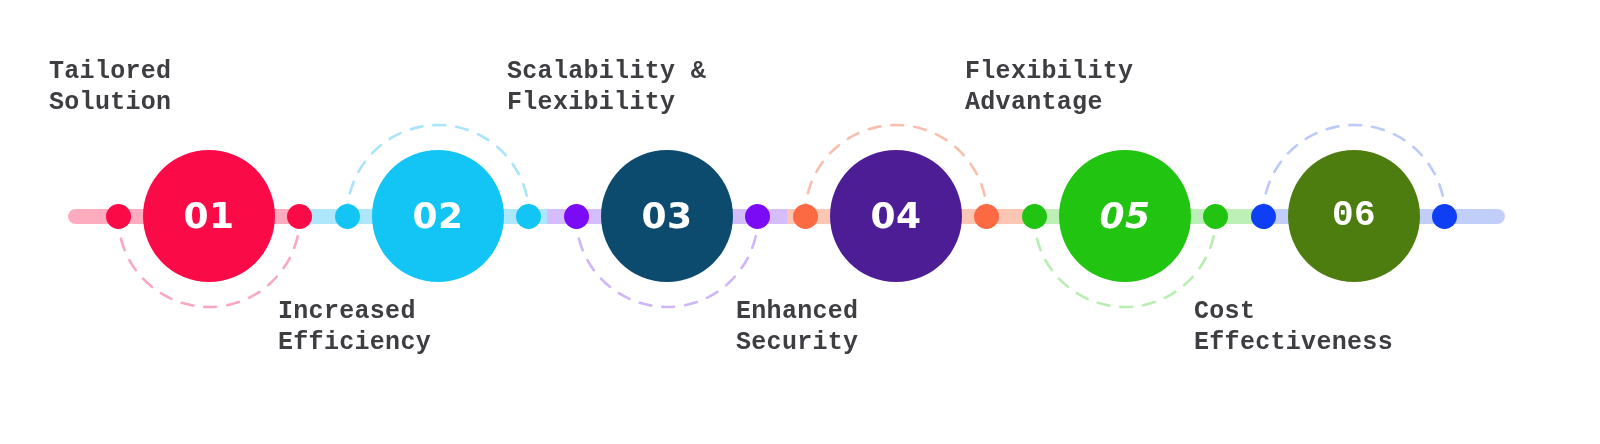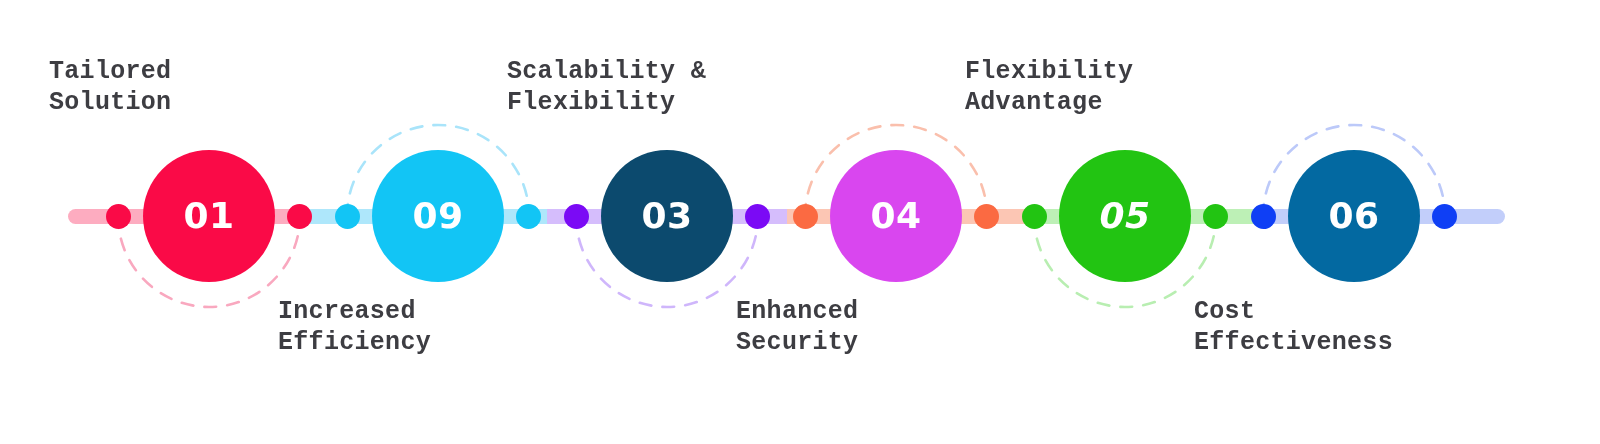--- a/index.html
+++ b/index.html
@@ -122,47 +122,47 @@
       <div class="step" style="left: 209px;">
         <div class="dot left" style="background: rgb(250, 10, 71);"></div>
         <div class="dot right" style="background: rgb(250, 10, 71);"></div>
         <div class="node" style="background: rgb(250, 10, 71); text-align: right;">01</div>
         <div class="caption above">Tailored
 Solution</div>
       </div>
       <div class="step" style="left: 438px;">
         <div class="dot left" style="background: rgb(18, 197, 245);"></div>
         <div class="dot right" style="background: rgb(18, 197, 245);"></div>
-        <div class="node" style="background: rgb(18, 197, 245);">09</div>
+        <div class="node" style="background: rgb(18, 197, 245);">02</div>
         <div class="caption below">Increased
 Efficiency</div>
       </div>
       <div class="step" style="left: 667px;">
         <div class="dot left" style="background: rgb(123, 10, 245);"></div>
         <div class="dot right" style="background: rgb(123, 10, 245);"></div>
         <div class="node" style="background: #0c4a6e;">03</div>
         <div class="caption above">Scalability &amp;
 Flexibility</div>
       </div>
       <div class="step" style="left: 896px;">
         <div class="dot left" style="background: rgb(251, 106, 66);"></div>
         <div class="dot right" style="background: rgb(251, 106, 66);"></div>
-        <div class="node" style="background: #d946ef;">04</div>
+        <div class="node" style="background: #4c1d95;">04</div>
         <div class="caption below">Enhanced
 Security</div>
       </div>
       <div class="step" style="left: 1125px;">
         <div class="dot left" style="background: rgb(34, 196, 18);"></div>
         <div class="dot right" style="background: rgb(34, 196, 18);"></div>
         <div class="node" style="background: rgb(34, 196, 18); font-style: italic;">05</div>
         <div class="caption above">Flexibility
 Advantage</div>
       </div>
       <div class="step" style="left: 1354px;">
         <div class="dot left" style="background: rgb(15, 63, 245);"></div>
         <div class="dot right" style="background: rgb(15, 63, 245);"></div>
-        <div class="node" style="background: #0369a1;">06</div>
+        <div class="node" style="background: #4d7c0f; font-family: Liberation Mono, monospace;">06</div>
         <div class="caption below">Cost
 Effectiveness</div>
       </div>
     </div>
 
 </div>
 
 </body></html>

